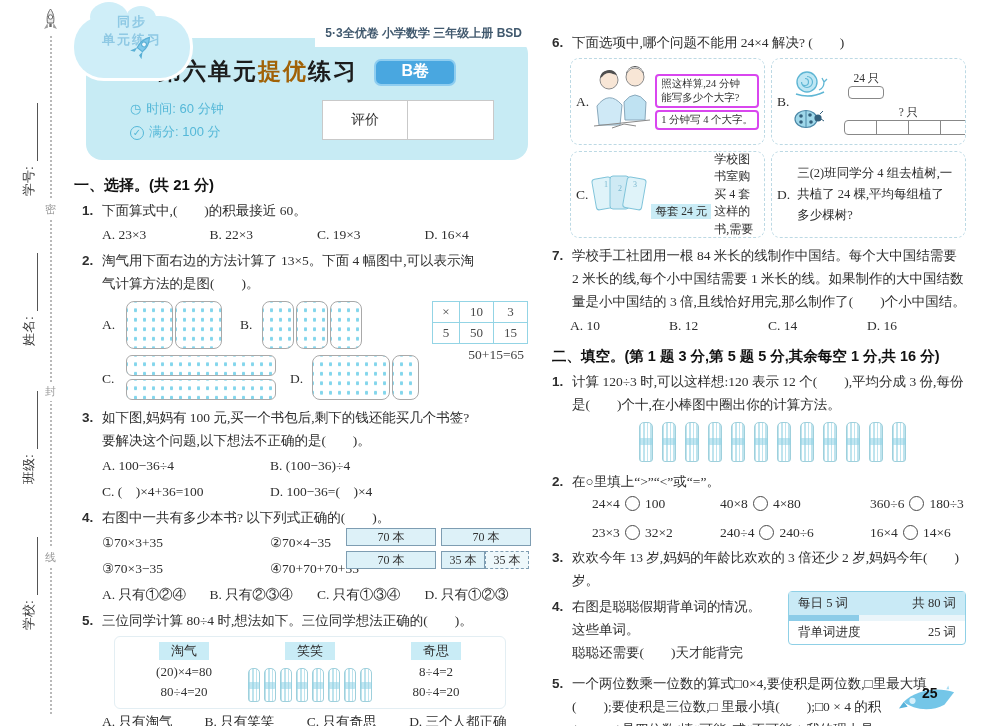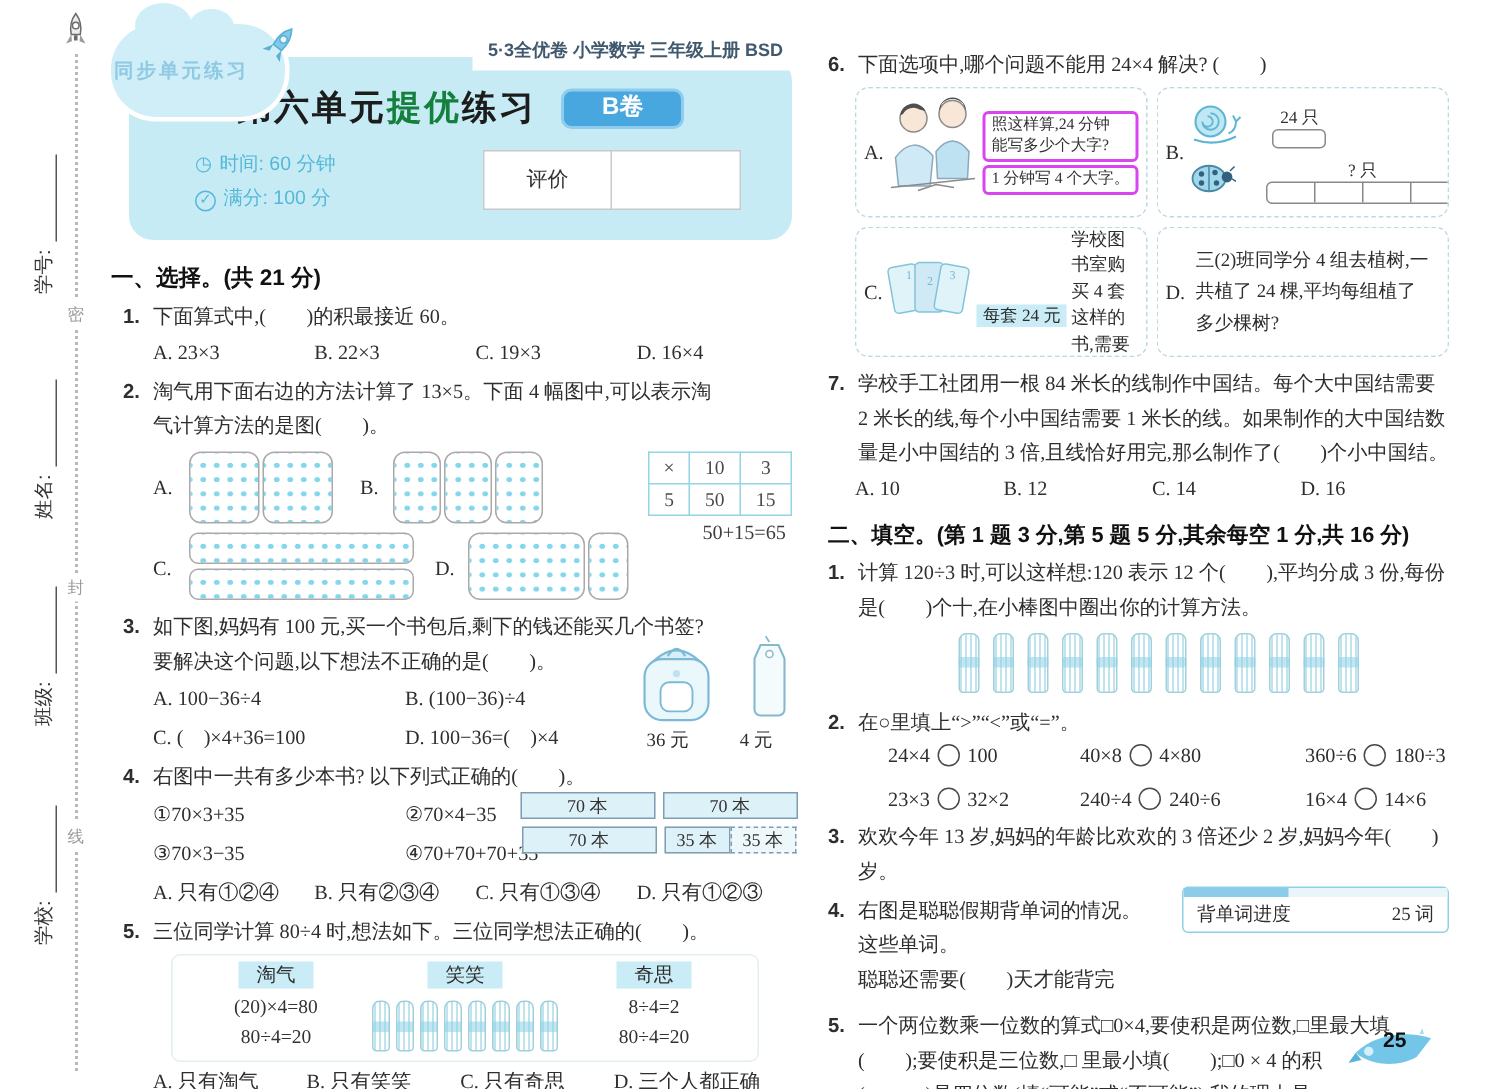--- a/index.html
+++ b/index.html
@@ -10,27 +10,27 @@
   .seal-line { position:absolute; left:50px; top:36px; bottom:12px; border-left:2px dotted #b9b9b9; }
   .side-rocket { position:absolute; left:42px; top:8px; }
   .seal-char { position:absolute; left:45px; font-size:11px; color:#9a9a9a; background:#fff; padding:2px 0; font-family:"Liberation Sans",sans-serif; }
   .v-label { position:absolute; left:-26px; width:112px; height:16px; transform:rotate(-90deg); display:flex; align-items:flex-end; gap:5px; font-size:13px; color:#333; font-family:"Liberation Sans",sans-serif; white-space:nowrap; }
   .v-label .lab-line { width:58px; border-bottom:1.2px solid #555; height:12px; }
 
   
   .page-l { position:absolute; left:62px; top:0; width:470px; }
   .hd-series { position:absolute; top:22px; right:0; z-index:6; background:#fff; border-radius:10px 10px 0 0; padding:3px 10px 5px; font-size:12px; font-weight:bold; color:#41596e; font-family:"Liberation Sans",sans-serif; }
   .hd-box { position:relative; margin:38px 0 0 24px; width:442px; height:122px; background:#c7ebf4; border-radius:16px; }
-  .cloud { position:absolute; top:-22px; left:-12px; width:116px; height:62px; background:#cfeef8; border-radius:30px; z-index:5; display:flex; flex-direction:row; align-items:center; justify-content:center; box-shadow:0 0 0 3px #fff; }
+  .cloud { position:absolute; top:-22px; left:-12px; width:116px; height:62px; background:#cfeef8; border-radius:30px; z-index:5; display:flex; flex-direction:column; align-items:center; justify-content:center; box-shadow:0 0 0 3px #fff; }
   .cloud:before { content:""; position:absolute; top:-14px; left:16px; width:38px; height:30px; background:#cfeef8; border-radius:50%; }
   .cloud:after { content:""; position:absolute; top:-10px; left:52px; width:30px; height:24px; background:#cfeef8; border-radius:50%; }
   .cloud span { position:relative; z-index:2; color:#8fc9e4; font-weight:bold; font-size:13px; letter-spacing:2px; font-family:"Liberation Sans",sans-serif; }
   .cloud-rocket { position:absolute; right:-8px; top:-16px; transform:rotate(38deg); z-index:3; }
   .hd-title { text-align:center; padding-top:18px; font-size:23px; font-weight:bold; letter-spacing:2px; font-family:"Liberation Sans",sans-serif; color:#1c1c1c; }
-  .hd-title .accent { color:#15803d; }
+  .hd-title .accent { color:#a16207; }
   .paper-badge { display:inline-block; background:#49a7e0; color:#fff; border:2px solid #8ecdf0; border-radius:7px; font-size:16px; padding:0 25px 2px; margin-left:8px; vertical-align:3px; letter-spacing:0; }
   .hd-info { display:flex; justify-content:space-between; align-items:center; margin-top:10px; padding:0 34px 0 44px; }
   .hd-meta { color:#55b8d8; font-size:13px; line-height:23px; font-family:"Liberation Sans",sans-serif; }
   .glyph-icn { display:inline-block; margin-right:5px; font-size:13px; color:#55b8d8; }
   .circ-icn { display:inline-block; width:14px; height:14px; margin-right:5px; border:1.2px solid #55b8d8; border-radius:50%; font-size:10px; line-height:12px; text-align:center; color:#55b8d8; }
   .eval { display:flex; }
   .eval-cell { width:86px; height:40px; background:#fff; border:1px solid #c9c9c9; display:flex; align-items:center; justify-content:center; font-size:14px; color:#333; }
   .eval-cell + .eval-cell { border-left:none; }
 
   .sec-head { margin:16px 0 4px 12px; font-size:15px; font-weight:bold; font-family:"Liberation Sans",sans-serif; color:#111; }
@@ -54,21 +54,21 @@
   .q2-sum { position:absolute; right:8px; top:48px; font-size:13.5px; color:#3e3e3e; }
 
   
   .q3-wrap { position:relative; }
   .q3-img { position:absolute; right:0; top:14px; width:118px; text-align:center; }
   .q3-img .price { font-size:12.5px; margin-top:-2px; }
 
   
   .q4-wrap { position:relative; }
   .q4-boxes { position:absolute; right:0; top:22px; width:186px; }
-  .bk-row { display:flex; gap:5px; margin-bottom:5px;justify-content:center; }
+  .bk-row { display:flex; gap:5px; margin-bottom:5px; }
   .bookbox { background:#ddf1f8; border:1px solid #7e9db2; height:18px; line-height:16px; text-align:center; font-size:12px; color:#333; }
   .bookbox.dashed { border-style:dashed; background:#eef8fb; }
 
   
   .q5-panel { margin:4px 0 2px 52px; width:392px; border:1px solid #e3eef3; border-radius:6px; display:flex; padding:4px 6px 6px; }
   .q5-col { flex:1; text-align:center; }
   .q5-name { display:inline-block; background:#c9ecf6; padding:0 12px; font-size:13px; margin-bottom:2px; }
   .q5-line { font-size:13px; line-height:20px; color:#333; }
   .bundle-row { display:flex; gap:4px; justify-content:center; margin-top:6px; }
   .bundle { width:12px; height:34px; border:1px solid #9fd0dc; border-radius:5px 5px 3px 3px; position:relative;
@@ -229,42 +229,20 @@
           <div>要解决这个问题,以下想法不正确的是(　　)。</div>
         </div>
       </div>
       <div class="opts2">
         <span>A. 100−36÷4</span>
           <span>B. (100−36)÷4</span>
       </div>
       <div class="opts2">
         <span>C. (　)×4+36=100</span>
           <span>D. 100−36=(　)×4</span>
-      </div>
-      <div class="q3-img">
-        <span style="display:inline-block;vertical-align:bottom;">
-          <svg width="62" height="62" viewBox="0 0 60 64">
-            <path d="M10,26 q20,-24 40,0" fill="#d8eef8" stroke="#7cb9d6" stroke-width="1.5"></path>
-            <rect x="8" y="20" width="44" height="42" rx="12" fill="#eaf7fb" stroke="#7cb9d6" stroke-width="1.5"></rect>
-            <rect x="19" y="36" width="22" height="20" rx="6" fill="#ffffff" stroke="#7cb9d6" stroke-width="1.3"></rect>
-            <path d="M24,18 q6,-10 12,0" fill="none" stroke="#7cb9d6" stroke-width="1.5"></path>
-            <circle cx="30" cy="30" r="2.5" fill="#bfe2f0"></circle>
-          </svg>
-        </span>
-        <span style="display:inline-block;vertical-align:bottom;margin-left:14px;">
-          <svg width="26" height="58" viewBox="0 0 26 58">
-            <path d="M13,4 q-5,-6 1,-5" fill="none" stroke="#88b8cc" stroke-width="1.2"></path>
-            <path d="M7,6 h12 l4,9 v34 a4,4 0 0 1 -4,4 h-12 a4,4 0 0 1 -4,-4 v-34 z" fill="#f4fbfd" stroke="#88b8cc" stroke-width="1.4"></path>
-            <circle cx="13" cy="12" r="2.4" fill="#fff" stroke="#88b8cc"></circle>
-          </svg>
-        </span>
-        <div style="display:flex;justify-content:space-around;">
-          <span class="price">36 元</span>
-          <span class="price">4 元</span>
-        </div>
       </div>
     </div>
 
     <div class="q4-wrap">
       <div class="q">
         <span class="qno">4.</span>
         <div class="qbody">右图中一共有多少本书? 以下列式正确的(　　)。</div>
       </div>
       <div class="opts2">
         <span>①70×3+35</span>
@@ -477,20 +455,24 @@
     <div class="f4-wrap">
       <div class="q" style="margin-left:0;">
         <span class="qno">4.</span>
         <div class="qbody" style="max-width:235px;">
           <div>右图是聪聪假期背单词的情况。</div>
           <div>这些单词。</div>
           <div>聪聪还需要(　　)天才能背完</div>
         </div>
       </div>
       <div class="wc-card">
+        <div class="wc-top">
+          <span>每日 5 词</span>
+          <span>共 80 词</span>
+        </div>
         <div class="wc-bar">
             <span class="wc-fill"></span>
           </div>
         <div class="wc-bottom">
           <span>背单词进度</span>
           <span>25 词</span>
         </div>
       </div>
     </div>
 

